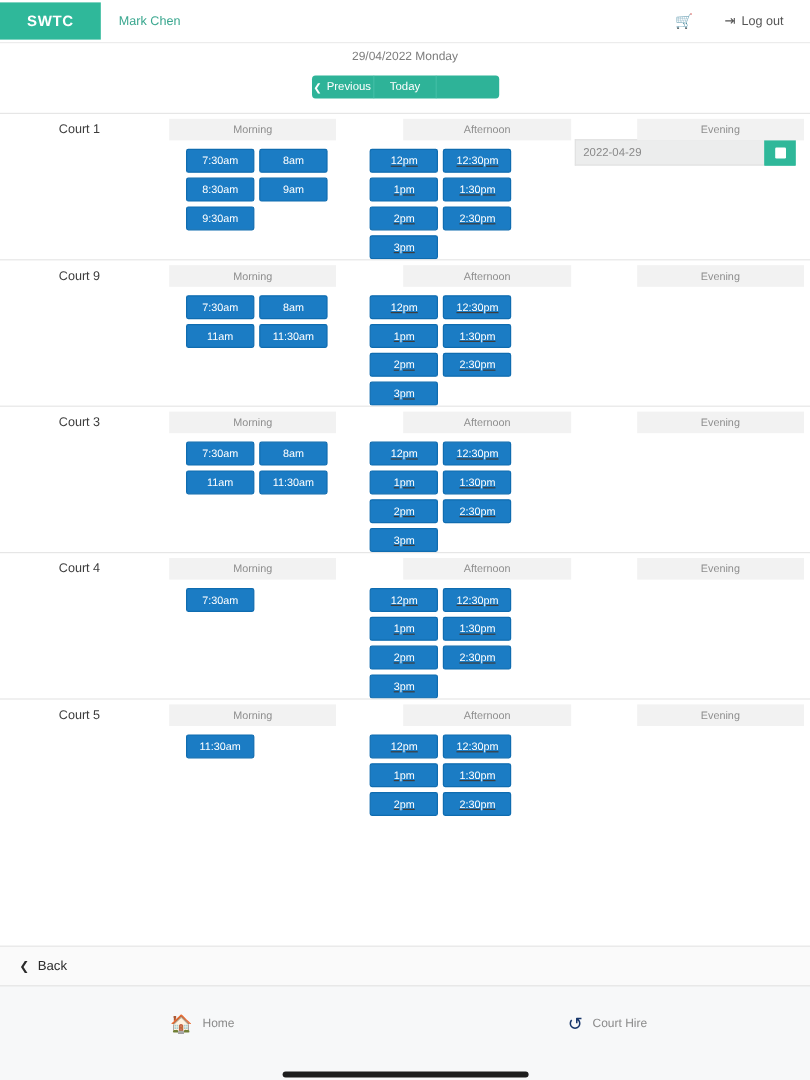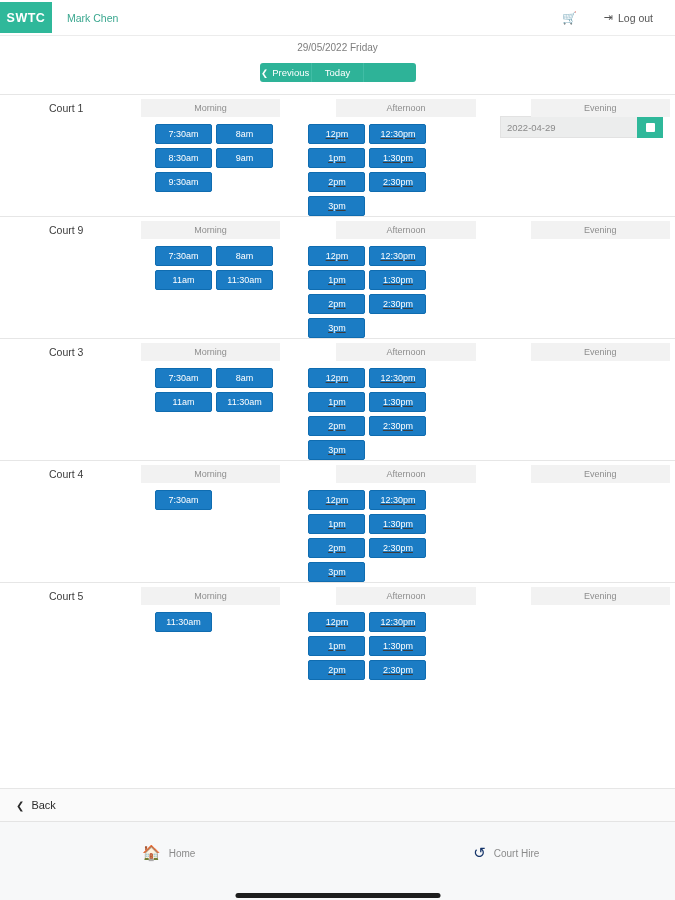--- a/index.html
+++ b/index.html
@@ -14,21 +14,21 @@
   
   .topbar {
     position: relative;
     height: 36px;
     background: #ffffff;
     border-bottom: 1px solid #ececec;
     display: flex;
     align-items: stretch;
   }
   .logo {
-    width: 52px;
+    width: 84px;
     margin: 2px 0;
     background: #2fb89a;
     color: #ffffff;
     font-size: 12.5px;
     font-weight: bold;
     letter-spacing: .5px;
     display: flex;
     align-items: center;
     justify-content: center;
   }
@@ -50,21 +50,21 @@
     font-size: 10.5px; color: #555;
   }
   .logout-icon { font-size: 11px; }
 
   
   .page { position: relative; height: 779px; background: #fff; }
 
   .datebox {
     position: absolute; right: 12px; top: 74px;
     display: flex; align-items: stretch;
-    width: 163px; height: 22px;
+    width: 184px; height: 22px;
   }
   .dateinput {
     flex: 1;
     background: #eceded;
     border: 1px solid #e2e2e2;
     border-right: none;
     font-size: 9.5px;
     color: #8a8a8a;
     padding: 0 6px;
     display: flex; align-items: center;
@@ -250,21 +250,21 @@
 
 <div class="page">
 
   <div class="datebox">
     <div class="dateinput">2022-04-29</div>
     <div class="datebtn">
         <span class="sq"></span>
       </div>
   </div>
 
-  <div class="subtitle">29/05/2022 Friday</div>
+  <div class="subtitle">29/04/2022 Monday</div>
 
   <div class="navgroup">
     <div class="navbtn">
       <span class="chev">❮</span>
       <span>Previous</span>
     </div>
     <div class="navbtn">
       <span>Today</span>
     </div>
     <div class="navbtn">

